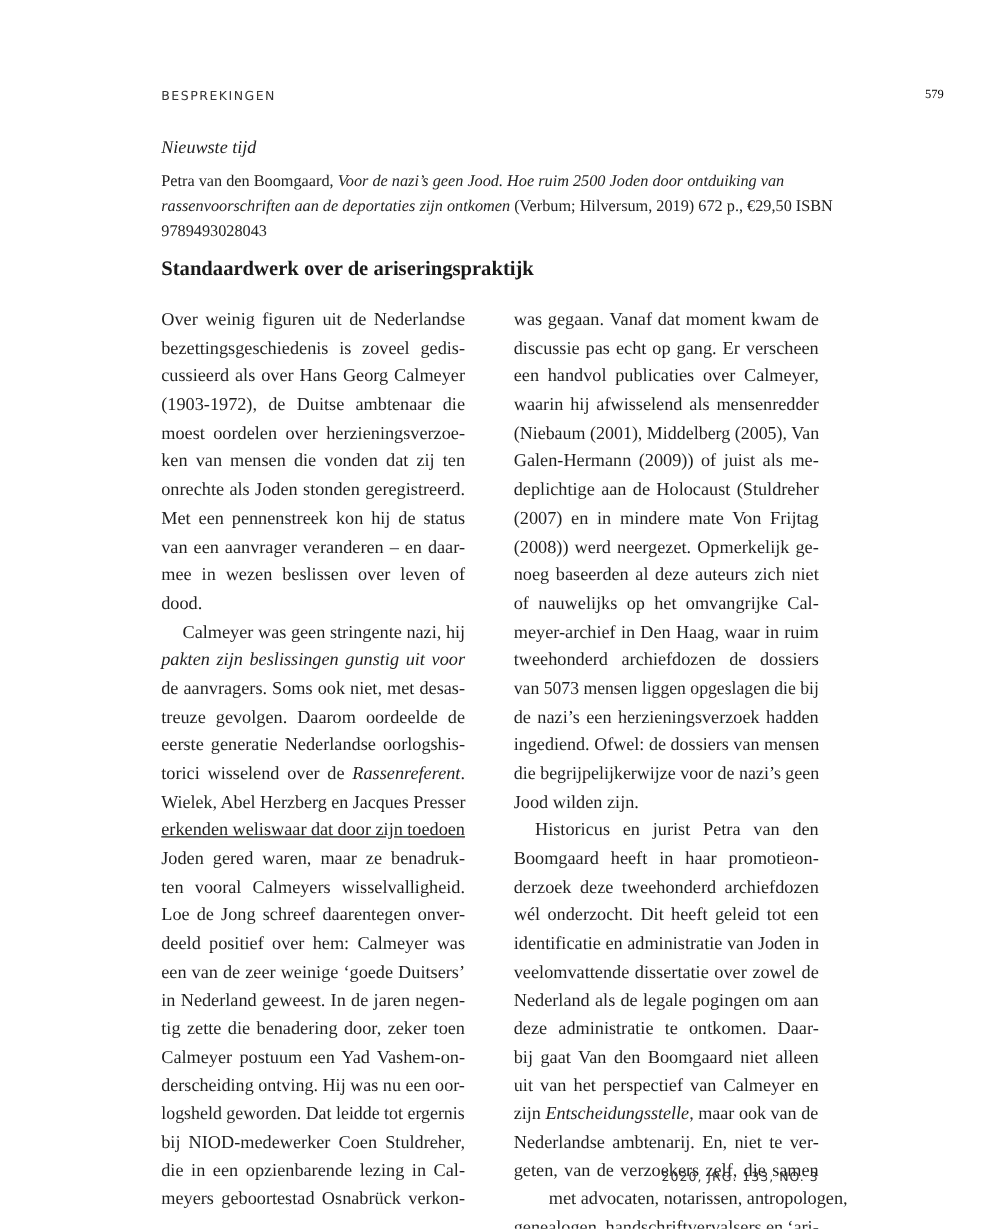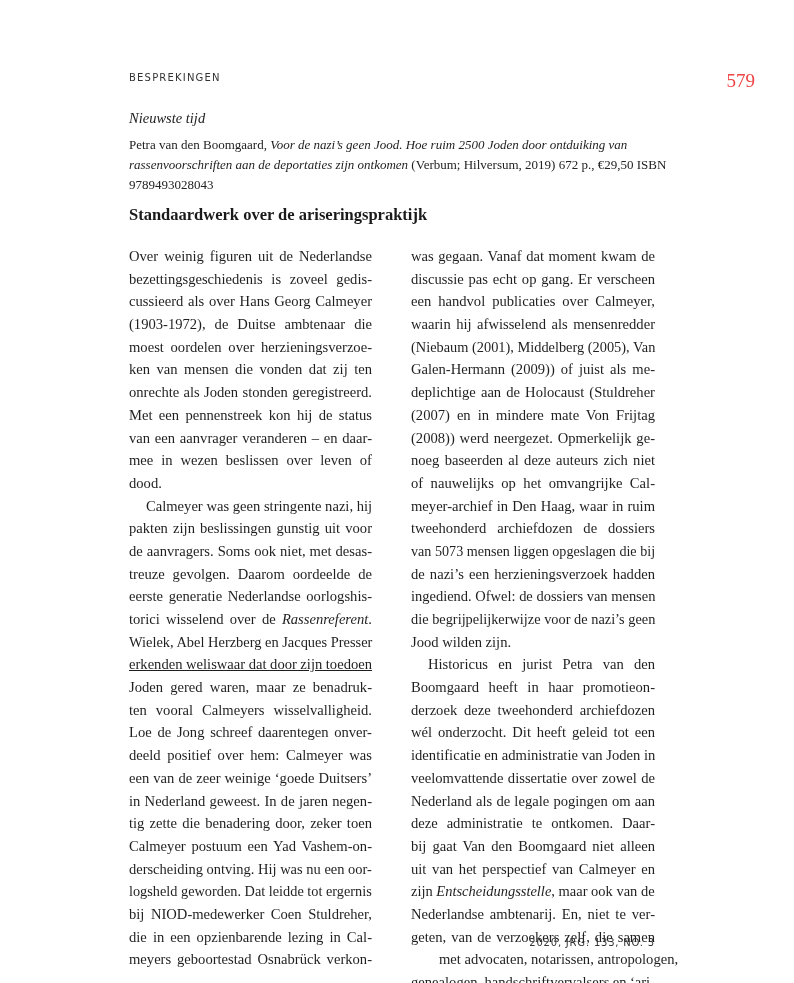--- a/index.html
+++ b/index.html
@@ -22,22 +22,22 @@
       font-family: "DejaVu Sans", "Liberation Sans", sans-serif;
       font-size: 10px;
       letter-spacing: 1.2px;
       color: #333333;
     }
     .page-number {
       position: absolute;
       top: 70px;
       right: 39px;
       font-family: "Liberation Serif", serif;
-      font-size: 19px;
-      color: #ef4444;
+      font-size: 10px;
+      color: #000000;
     }
     .section-label {
       position: absolute;
       top: 110px;
       left: 129px;
       font-family: "Liberation Serif", serif;
       font-style: italic;
       font-size: 14.5px;
       color: #222222;
     }
@@ -123,21 +123,21 @@
     <span class="line" style="white-space: nowrap; word-spacing: 0px;"><span>cussieerd als over Hans Georg Calmeyer</span></span>
     <span class="line" style="white-space: nowrap; word-spacing: 0px;"><span>(1903-1972), de Duitse ambtenaar die</span></span>
     <span class="line" style="white-space: nowrap; word-spacing: 0px;"><span>moest oordelen over herzieningsverzoe-</span></span>
     <span class="line" style="white-space: nowrap; word-spacing: 0px;"><span>ken van mensen die vonden dat zij ten</span></span>
     <span class="line" style="white-space: nowrap; word-spacing: 0px;"><span>onrechte als Joden stonden geregistreerd.</span></span>
     <span class="line" style="white-space: nowrap; word-spacing: 0px;"><span>Met een pennenstreek kon hij de status</span></span>
     <span class="line" style="white-space: nowrap; word-spacing: 0px;"><span>van een aanvrager veranderen – en daar-</span></span>
     <span class="line" style="white-space: nowrap; word-spacing: 0px;"><span>mee in wezen beslissen over leven of</span></span>
     <span class="line last" style="white-space: nowrap;"><span>dood.</span></span>
     <span class="line indent" style="white-space: nowrap; word-spacing: 0px;"><span>Calmeyer was geen stringente nazi, hij</span></span>
-    <span class="line" style="white-space: nowrap; word-spacing: 0px;"><span>pakten zijn beslissingen gunstig uit voor</span></span>
+    <span class="line" style="white-space: nowrap; word-spacing: 0px; font-style: italic;"><span>pakten zijn beslissingen gunstig uit voor</span></span>
     <span class="line" style="white-space: nowrap; word-spacing: 0px;"><span>de aanvragers. Soms ook niet, met desas-</span></span>
     <span class="line" style="white-space: nowrap; word-spacing: 0px;"><span>treuze gevolgen. Daarom oordeelde de</span></span>
     <span class="line" style="white-space: nowrap; word-spacing: 0px;"><span>eerste generatie Nederlandse oorlogshis-</span></span>
     <span class="line" style="white-space: nowrap; word-spacing: 0px;"><span>torici wisselend over de </span><em>Rassenreferent</em><span>.</span></span>
     <span class="line" style="white-space: nowrap;"><span style="display: inline-block; transform-origin: left center; transform: scaleX(0.987805);"><span>Wielek, Abel Herzberg en Jacques Presser</span></span></span>
     <span class="line" style="white-space: nowrap; word-spacing: -0.2px; text-decoration: underline;"><span>erkenden weliswaar dat door zijn toedoen</span></span>
     <span class="line" style="white-space: nowrap; word-spacing: 0px;"><span>Joden gered waren, maar ze benadruk-</span></span>
     <span class="line" style="white-space: nowrap; word-spacing: 0px;"><span>ten vooral Calmeyers wisselvalligheid.</span></span>
     <span class="line" style="white-space: nowrap; word-spacing: 0px;"><span>Loe de Jong schreef daarentegen onver-</span></span>
     <span class="line" style="white-space: nowrap; word-spacing: 0px;"><span>deeld positief over hem: Calmeyer was</span></span>

